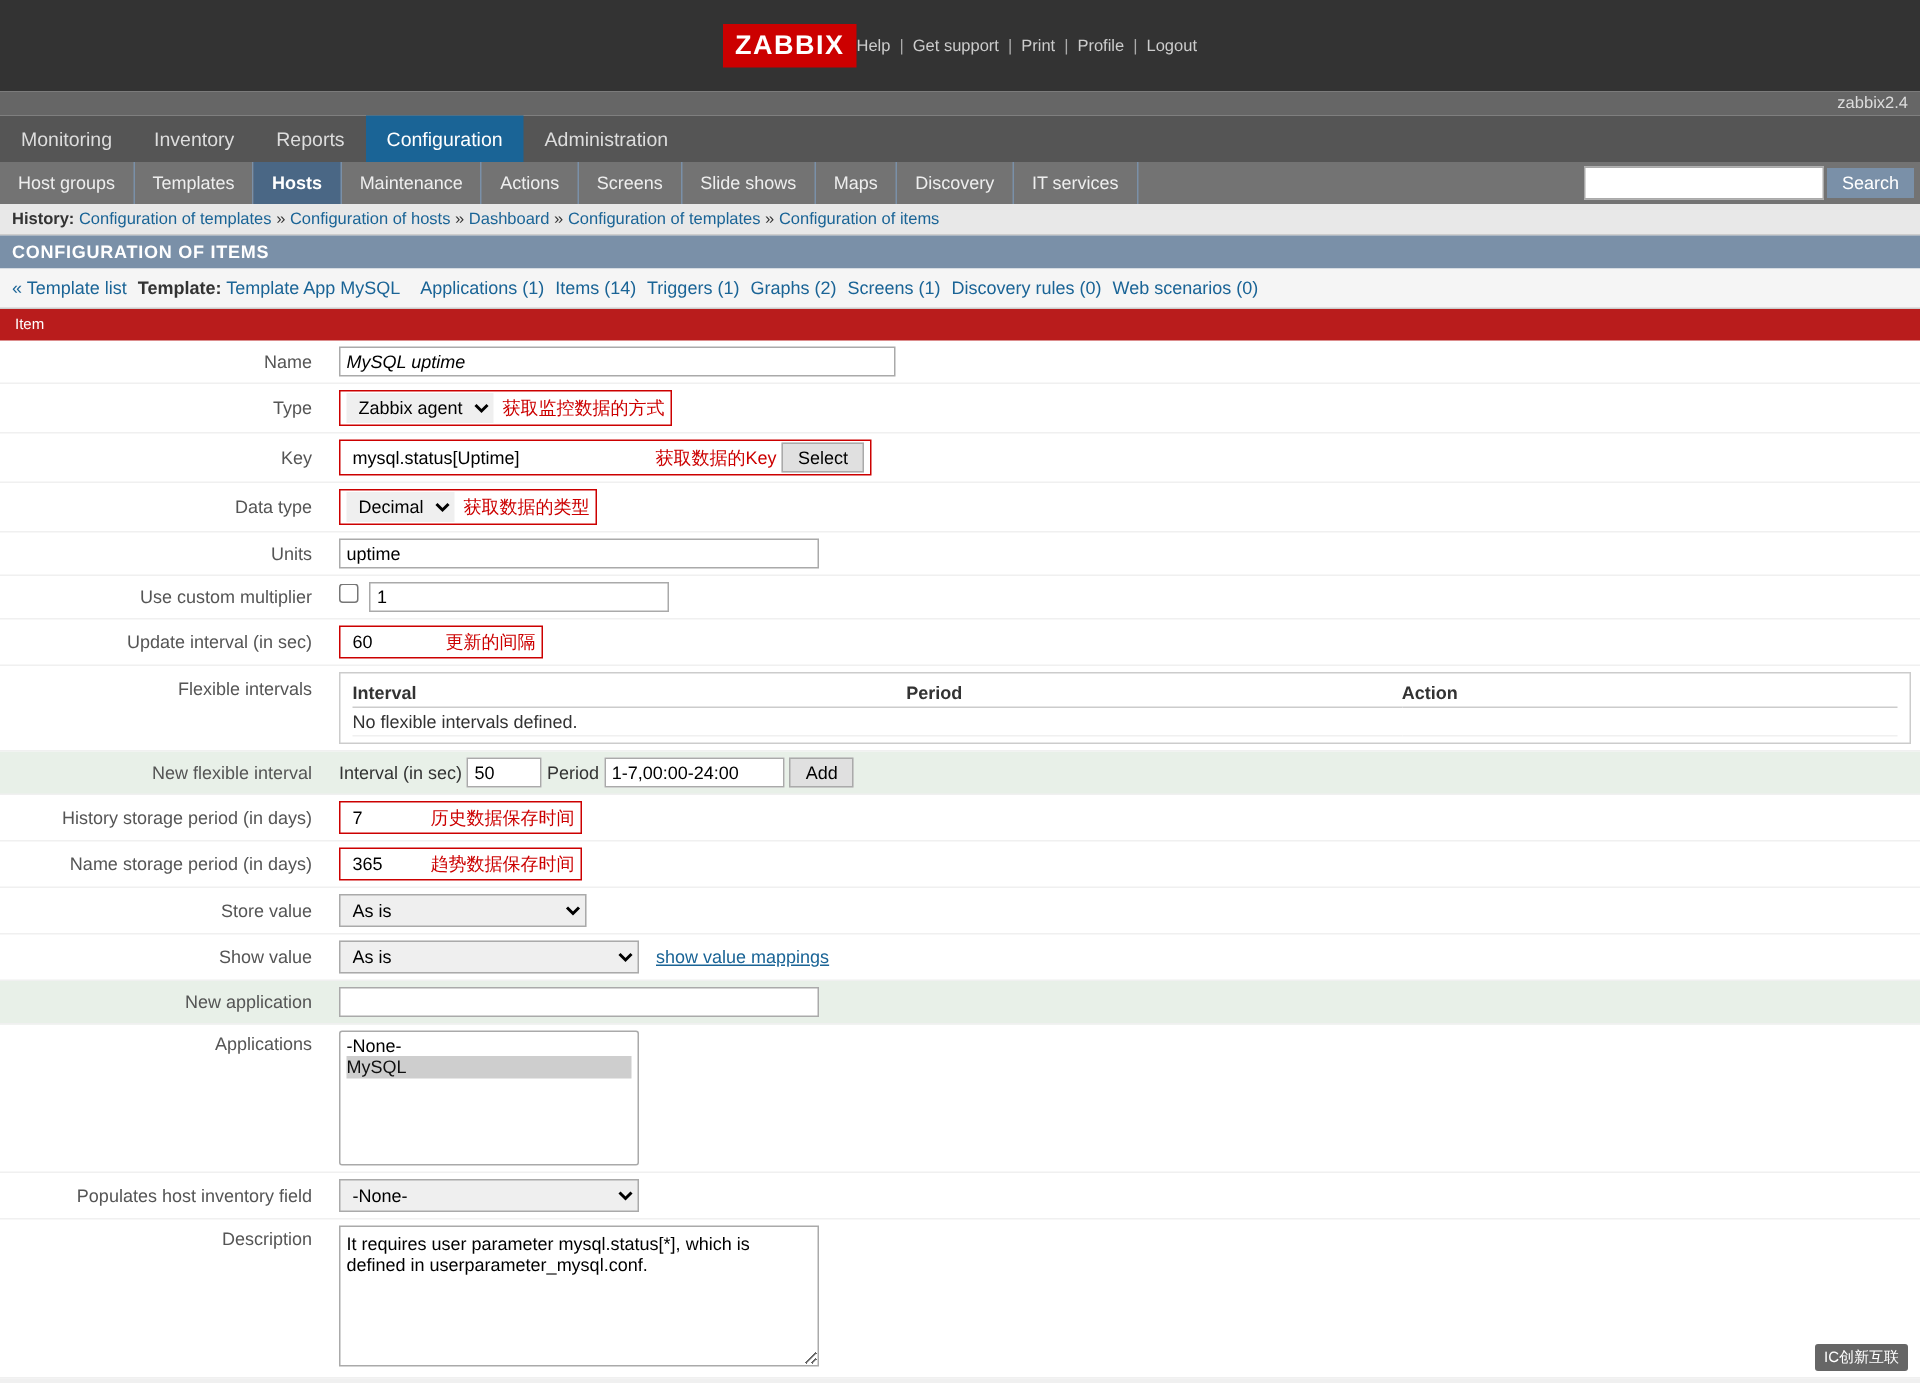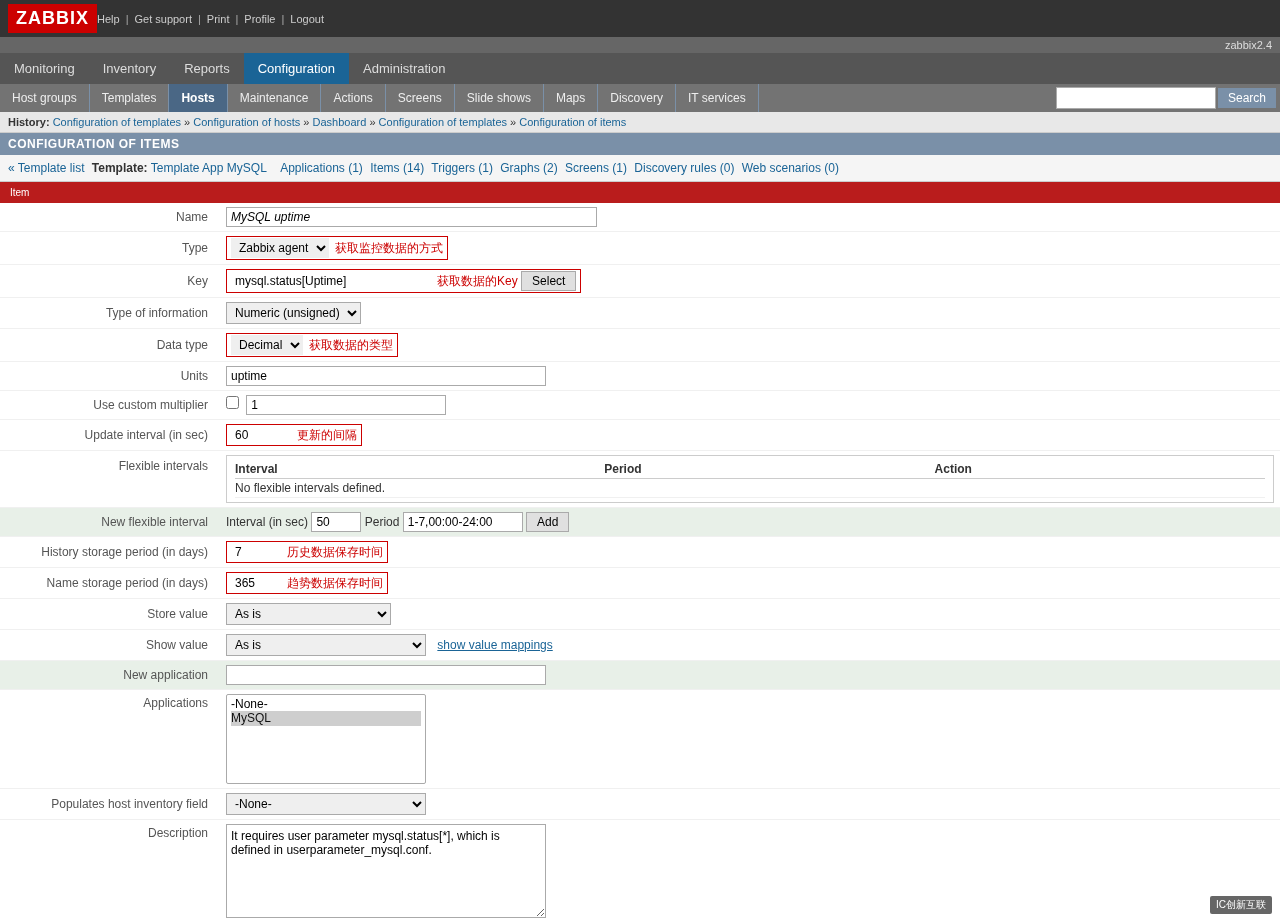--- a/index.html
+++ b/index.html
@@ -1,19 +1,19 @@
 <!DOCTYPE html>
 <html><head>
   <meta charset="utf-8">
   <style>
     * { box-sizing: border-box; margin: 0; padding: 0; }
     body { font-family: Arial, sans-serif; font-size: 12px; background: #f0f0f0; color: #333; }
 
     
-    #top-bar { background: #333; color: #ccc; display: flex; justify-content: flex-start; align-items: center; padding: 4px 8px; font-size: 11px; }
+    #top-bar { background: #333; color: #ccc; display: flex; justify-content: center; align-items: center; padding: 16px 8px; font-size: 11px; }
     #logo { background: #cc0000; color: white; font-weight: bold; font-size: 18px; padding: 4px 8px; letter-spacing: 1px; }
     #top-links { display: flex; gap: 6px; align-items: center; }
     #top-links span { color: #aaa; }
     #top-links a { color: #ccc; text-decoration: none; }
 
     
     #version-bar { background: #666; color: #ddd; text-align: right; padding: 2px 8px; font-size: 11px; }
 
     
     #main-nav { background: #555; display: flex; align-items: center; }
@@ -182,28 +182,20 @@
       <td class="value">
         <div class="ann-box">
           <input type="text" style="width: 200px; border: none; outline: none;" value="mysql.status[Uptime]">
           <span class="ann-label">获取数据的Key</span>
           &nbsp;
           <button class="btn">Select</button>
         </div>
       </td>
     </tr>
 
-    <tr>
-      <td class="label">Type of information</td>
-      <td class="value">
-        <select>
-          <option>Numeric (unsigned)</option>
-        </select>
-      </td>
-    </tr>
 
     <tr>
       <td class="label">Data type</td>
       <td class="value">
         <div class="ann-box">
           <select style="border:none; outline:none;">
             <option>Decimal</option>
           </select>
           <span class="ann-label">获取数据的类型</span>
         </div>

